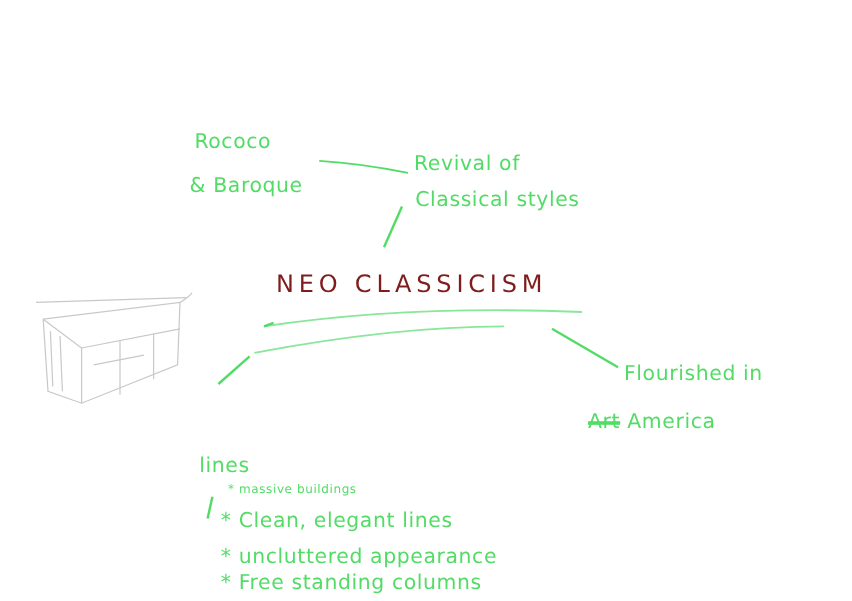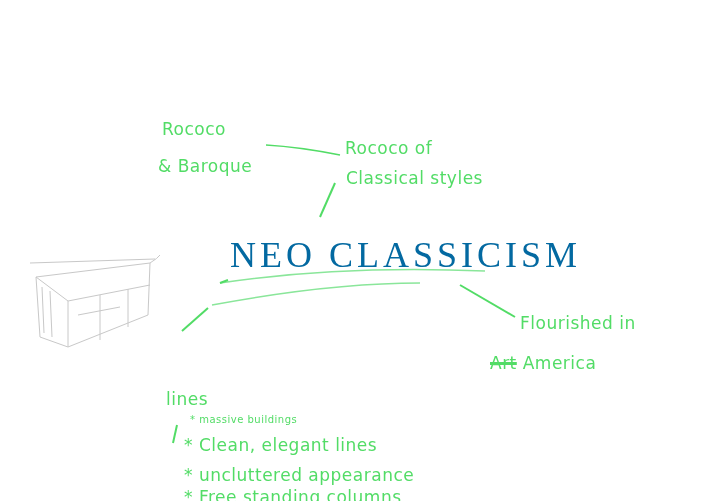--- a/index.html
+++ b/index.html
@@ -1,26 +1,26 @@
 <!DOCTYPE html>
 <html><head>
   <meta charset="utf-8">
   <style>
     html, body { margin: 0; padding: 0; }
     body {
       width: 710px; height: 501px; background: #ffffff; position: relative; overflow: hidden;
       font-family: "DejaVu Sans", sans-serif;
     }
-    .canvas { position: absolute; left: 0; top: 15px; width: 710px; height: 436px; }
+    .canvas { position: absolute; left: 0; top: 4px; width: 710px; height: 436px; }
     .note {
       position: absolute; color: #52dc66; white-space: nowrap;
       font-family: "DejaVu Sans", sans-serif; font-weight: normal; line-height: 1;
       letter-spacing: 0.5px;
     }
-    .title { font-size: 36px; letter-spacing: 4px; color: #0369a1; font-family: Liberation Serif, serif; }
+    .title { font-size: 20px; letter-spacing: 4px; color: #7f1d1d; }
     .md { font-size: 17px; }
     .sm { font-size: 10px; }
     .strike { text-decoration: line-through; text-decoration-thickness: 3px; margin-top: 24px; }
     svg.lines { position: absolute; left: 0; top: 0; }
   </style>
 </head>
 <body>
 
 <div class="canvas">
 
@@ -50,21 +50,21 @@
       <path d="M150 248 Q158 243 160 240"></path>
       <path d="M42 272 L44 318"></path>
       <path d="M50 276 L52 322"></path>
       <path d="M78 300 L120 292"></path>
     </g>
   </svg>
 
   <div class="note md" style="left:162px; top:106px;">Rococo</div>
   <div class="note md" style="left:158px; top:143px;">&amp; Baroque</div>
 
-  <div class="note md" style="left:345px; top:125px;">Rococo of</div>
+  <div class="note md" style="left:345px; top:125px;">Revival of</div>
   <div class="note md" style="left:346px; top:155px;">Classical styles</div>
 
   <div class="note title" style="left:230px; top:222px;">NEO CLASSICISM</div>
 
   <div class="note md" style="left:166px; top:376px;">lines</div>
 
   <div class="note sm" style="left:190px; top:400px;">
     <span>*</span>
     <span>massive buildings</span>
   </div>

